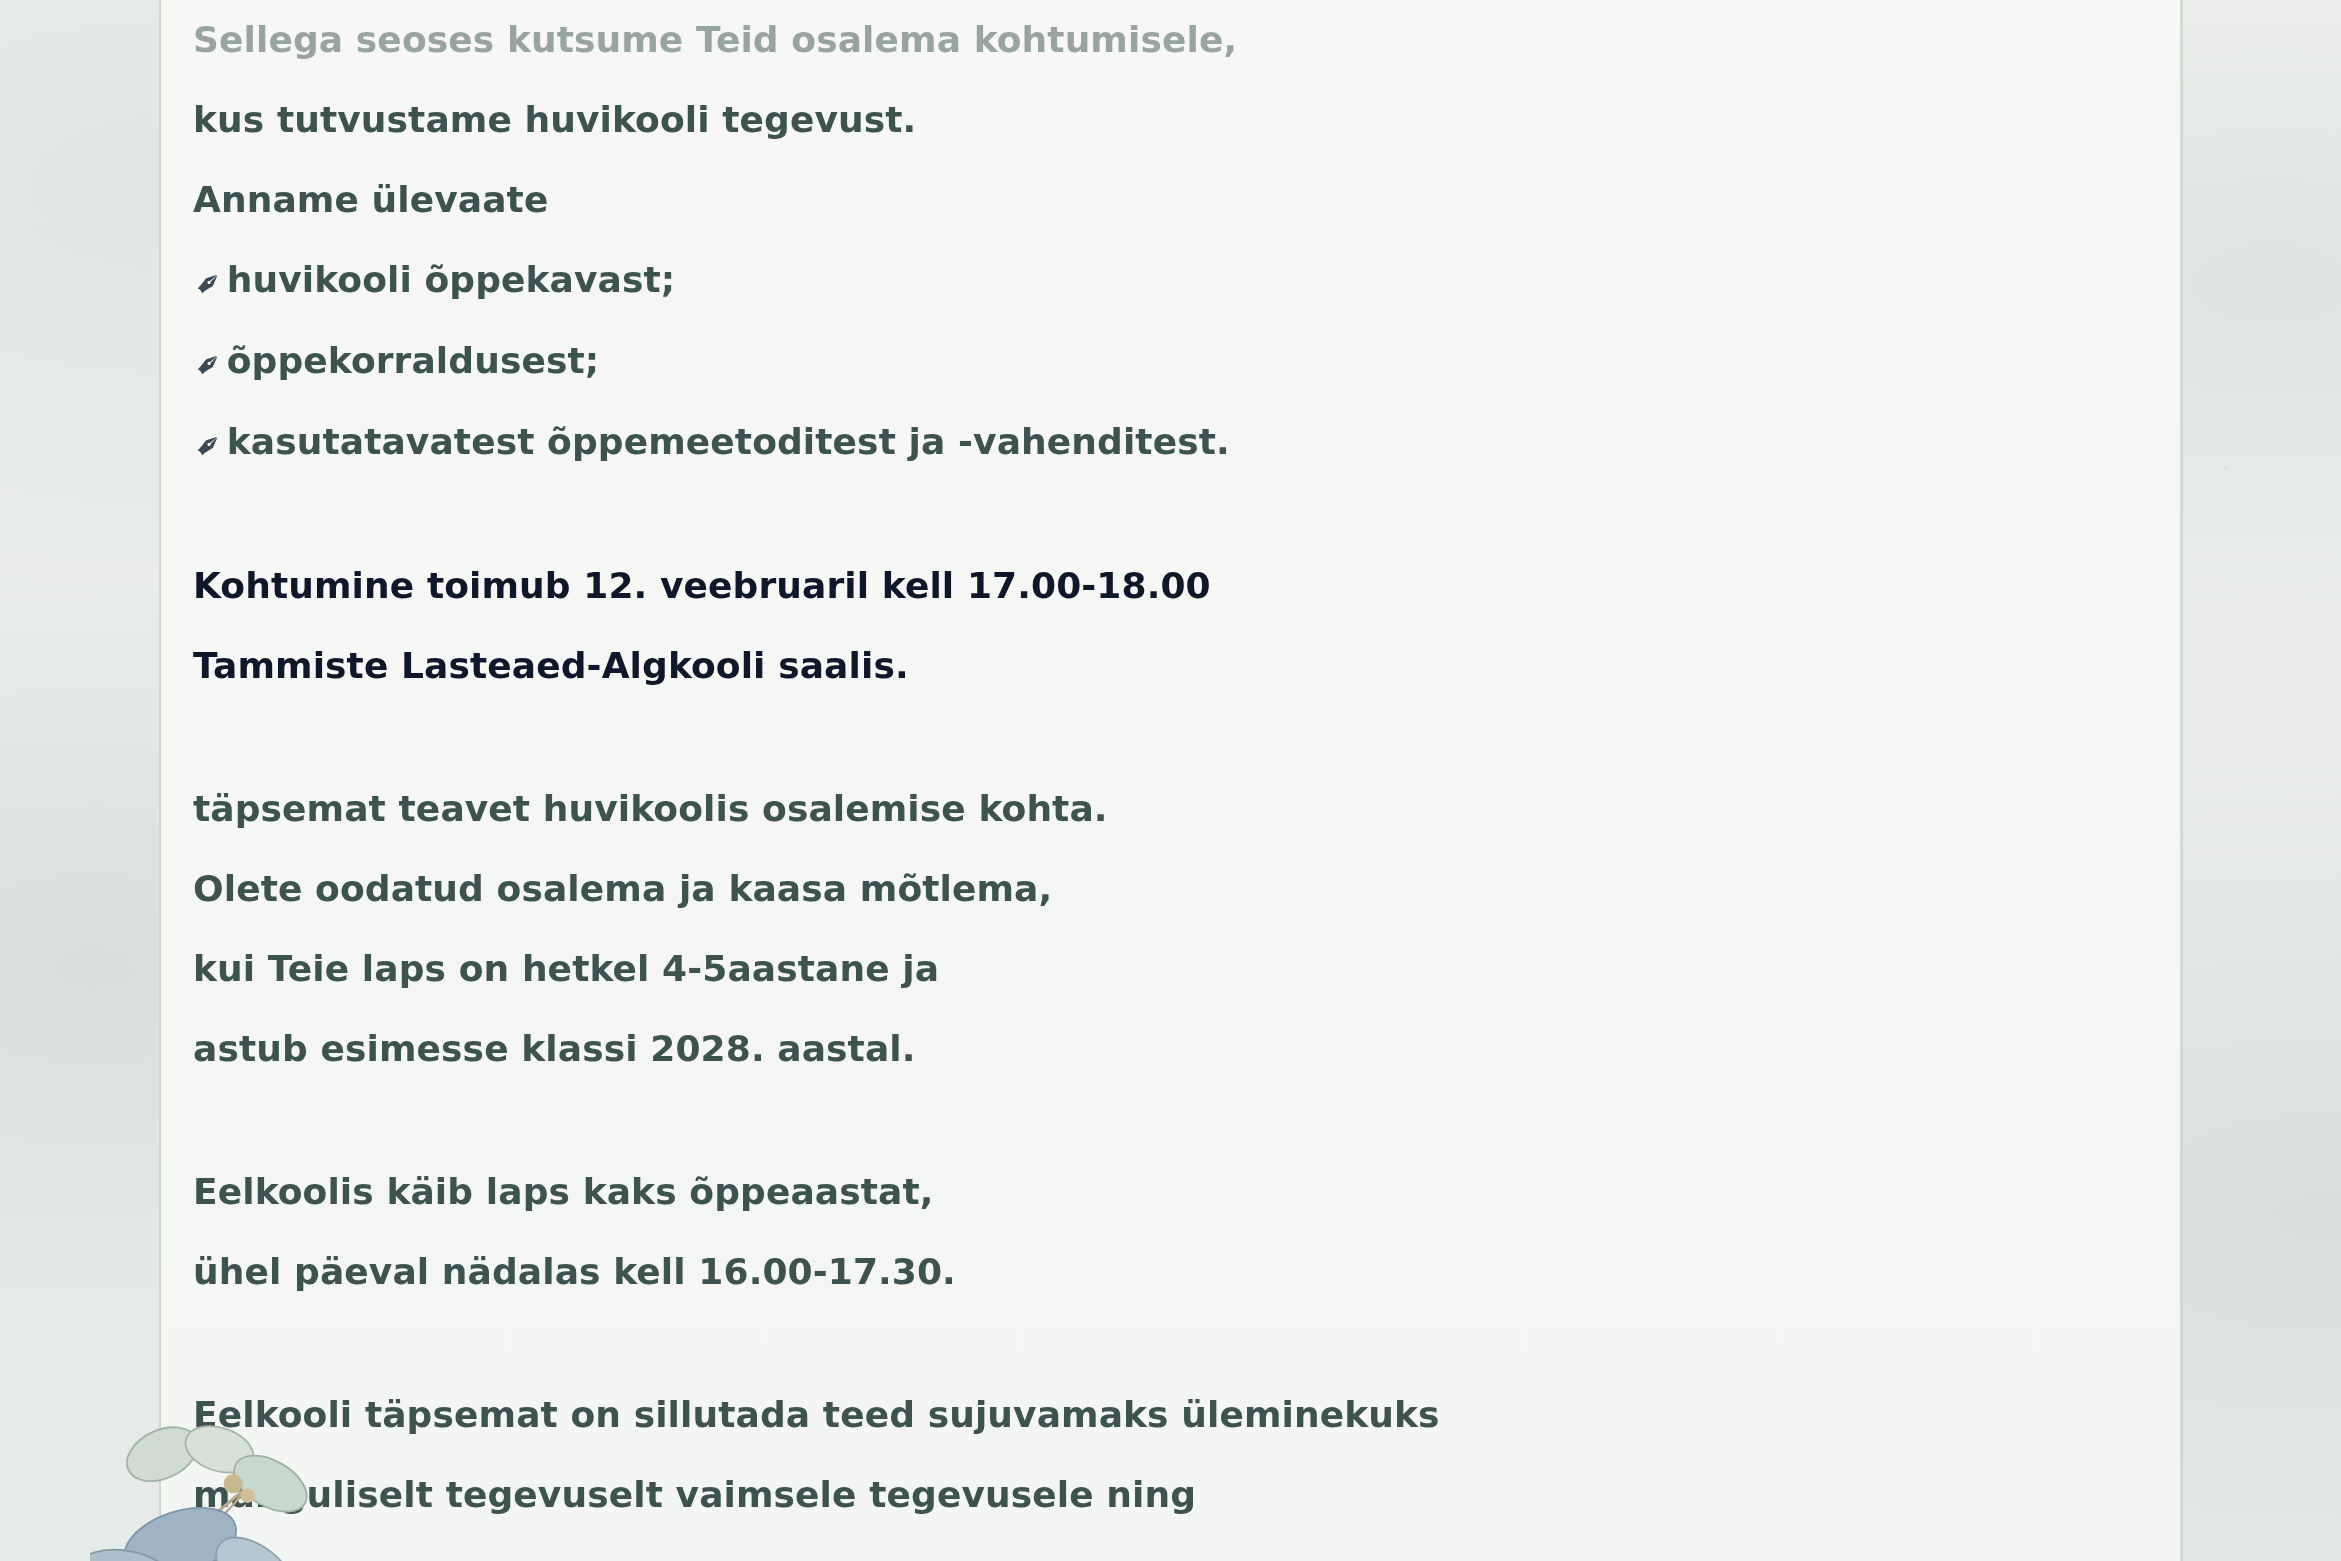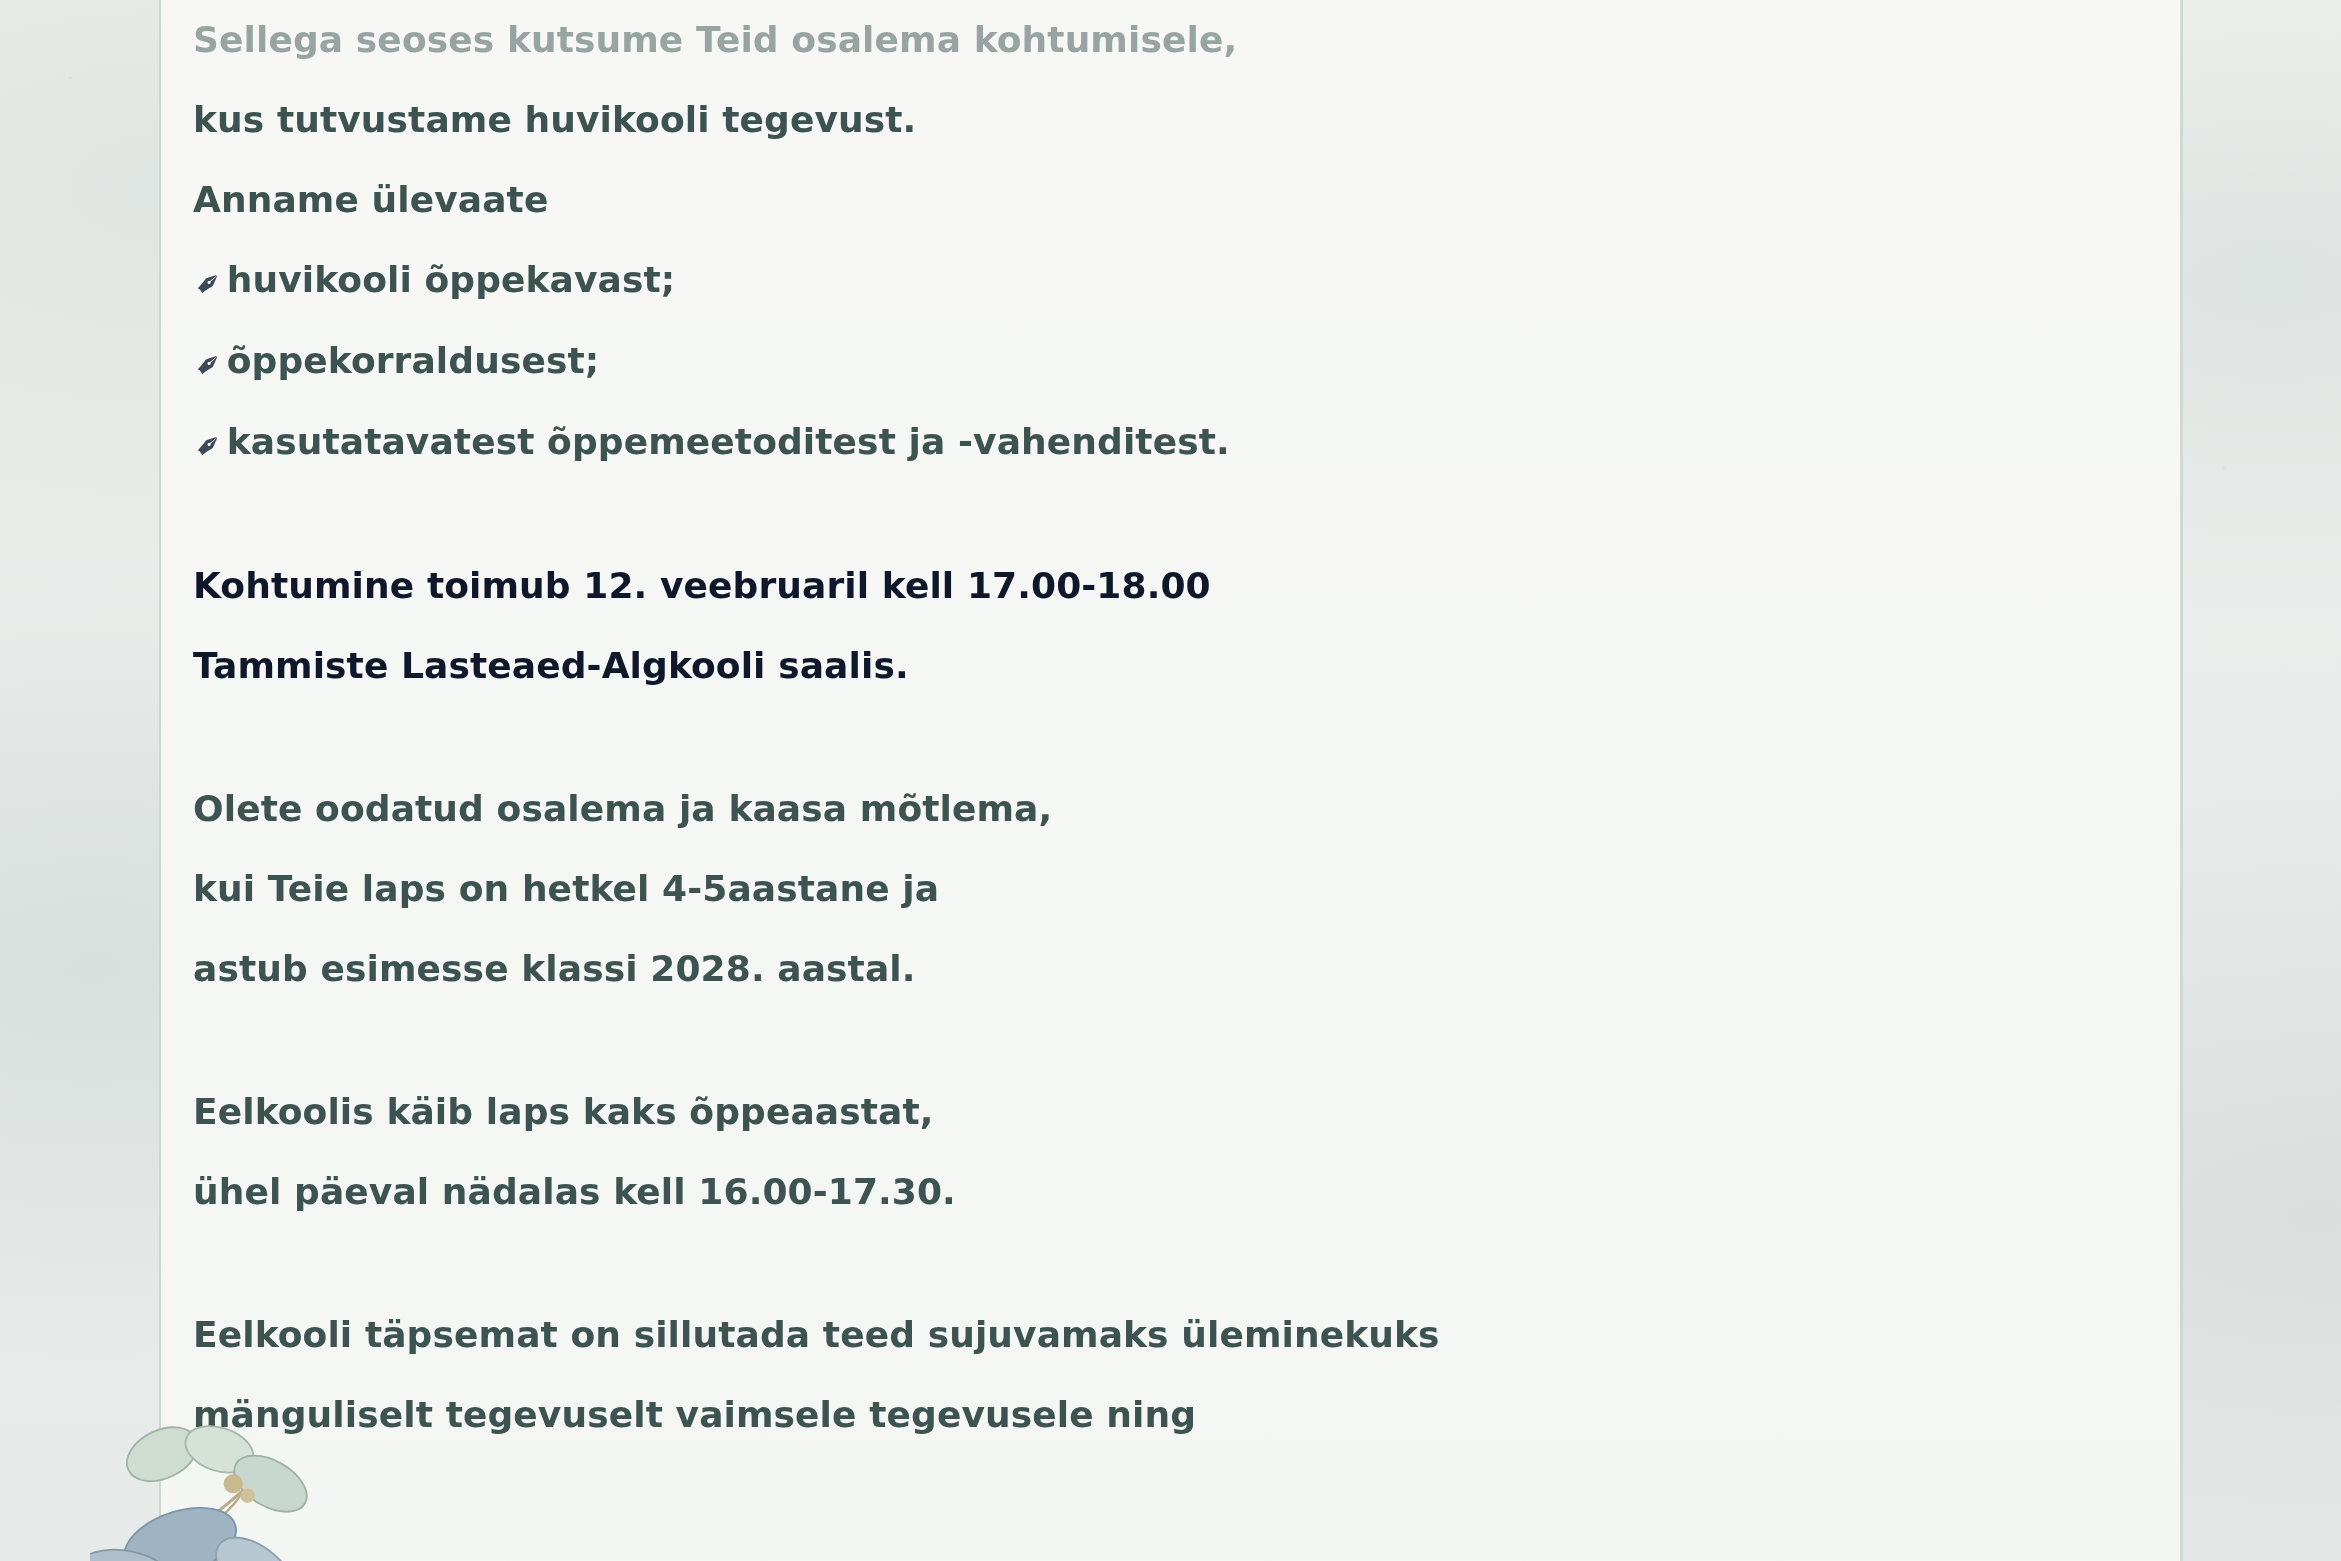--- a/index.html
+++ b/index.html
@@ -145,20 +145,21 @@
   <div class="gap-md"></div>
 
   <div>
     <div class="line highlight">Kohtumine toimub 12. veebruaril kell 17.00-18.00</div>
     <div class="line highlight">Tammiste Lasteaed-Algkooli saalis.</div>
   </div>
 
   <div class="gap-md"></div>
 
   <div>
+    <div class="line">täpsemat teavet huvikoolis osalemise kohta.</div>
     <div class="line">Olete oodatud osalema ja kaasa mõtlema,</div>
     <div class="line">kui Teie laps on hetkel 4-5aastane ja</div>
     <div class="line">astub esimesse klassi 2028. aastal.</div>
   </div>
 
   <div class="gap-md"></div>
 
   <div>
     <div class="line">Eelkoolis käib laps kaks õppeaastat,</div>
     <div class="line">ühel päeval nädalas kell 16.00-17.30.</div>

